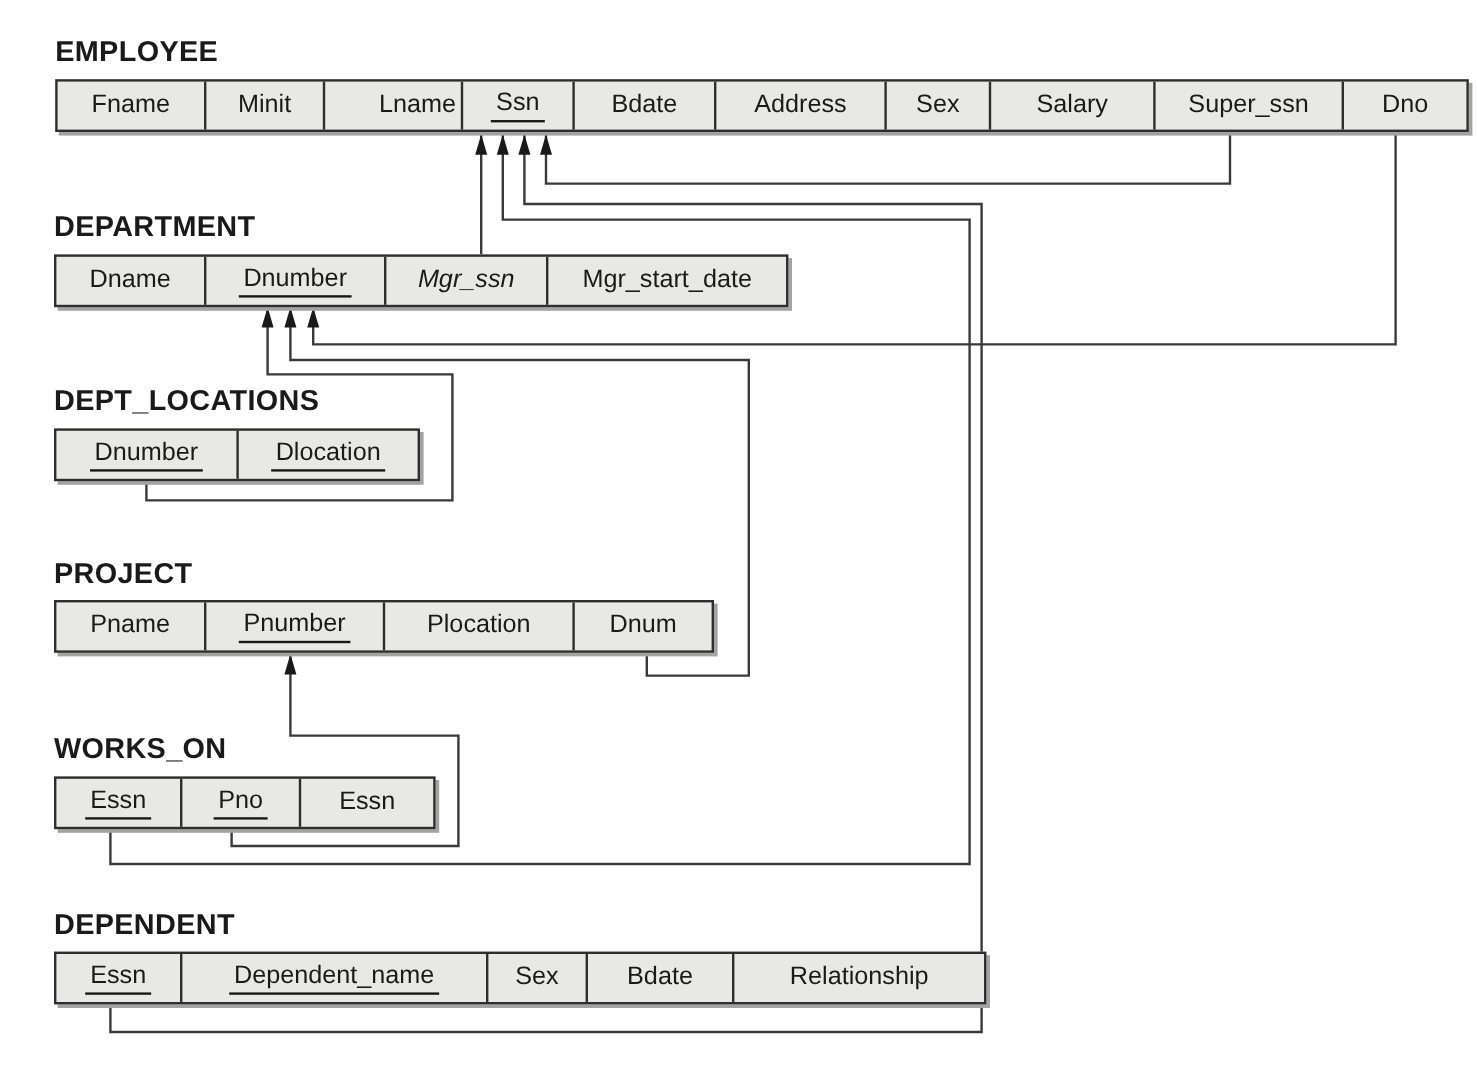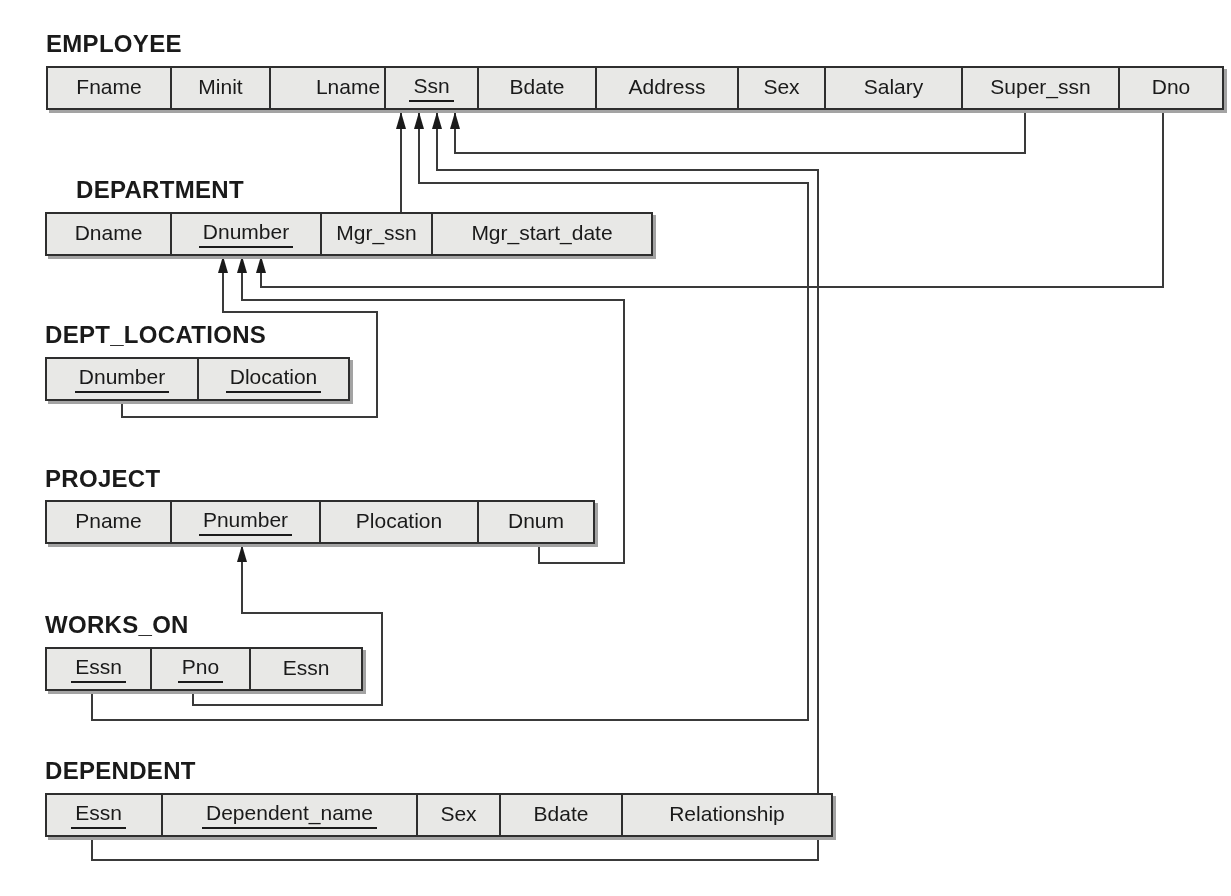--- a/index.html
+++ b/index.html
@@ -81,32 +81,32 @@
       <div class="cell" style="width: 137px;">
         <span class="lbl">Salary</span>
       </div>
       <div class="cell" style="width: 157px;">
         <span class="lbl">Super_ssn</span>
       </div>
       <div class="cell" style="width: 104px;">
         <span class="lbl">Dno</span>
       </div>
     </div>
-    <div class="rel-title" style="left: 45px; top: 176px; margin-left: 31px;">DEPARTMENT</div>
+    <div class="rel-title" style="left: 45px; top: 176px;">DEPARTMENT</div>
     <div class="rel-row" style="left: 45px; top: 212px;">
       <div class="cell" style="width: 123px;">
         <span class="lbl">Dname</span>
       </div>
       <div class="cell" style="width: 150px;">
         <span class="lbl key">Dnumber</span>
       </div>
-      <div class="cell" style="width: 111px;">
+      <div class="cell" style="width: 135px; font-style: italic;">
         <span class="lbl">Mgr_ssn</span>
       </div>
-      <div class="cell" style="width: 220px;">
+      <div class="cell" style="width: 200px;">
         <span class="lbl">Mgr_start_date</span>
       </div>
     </div>
     <div class="rel-title" style="left: 45px; top: 321px;">DEPT_LOCATIONS</div>
     <div class="rel-row" style="left: 45px; top: 357px;">
       <div class="cell" style="width: 150px;">
         <span class="lbl key">Dnumber</span>
       </div>
       <div class="cell" style="width: 151px; text-align: center;">
         <span class="lbl key">Dlocation</span>
@@ -137,21 +137,21 @@
       </div>
       <div class="cell" style="width: 112px;">
         <span class="lbl">Essn</span>
       </div>
     </div>
     <div class="rel-title" style="left: 45px; top: 757px;">DEPENDENT</div>
     <div class="rel-row" style="left: 45px; top: 793px;">
       <div class="cell" style="width: 103px;">
         <span class="lbl key">Essn</span>
       </div>
-      <div class="cell" style="width: 255px; margin-left: 11px;">
+      <div class="cell" style="width: 255px;">
         <span class="lbl key">Dependent_name</span>
       </div>
       <div class="cell" style="width: 83px;">
         <span class="lbl">Sex</span>
       </div>
       <div class="cell" style="width: 122px;">
         <span class="lbl">Bdate</span>
       </div>
       <div class="cell" style="width: 210px;">
         <span class="lbl">Relationship</span>

